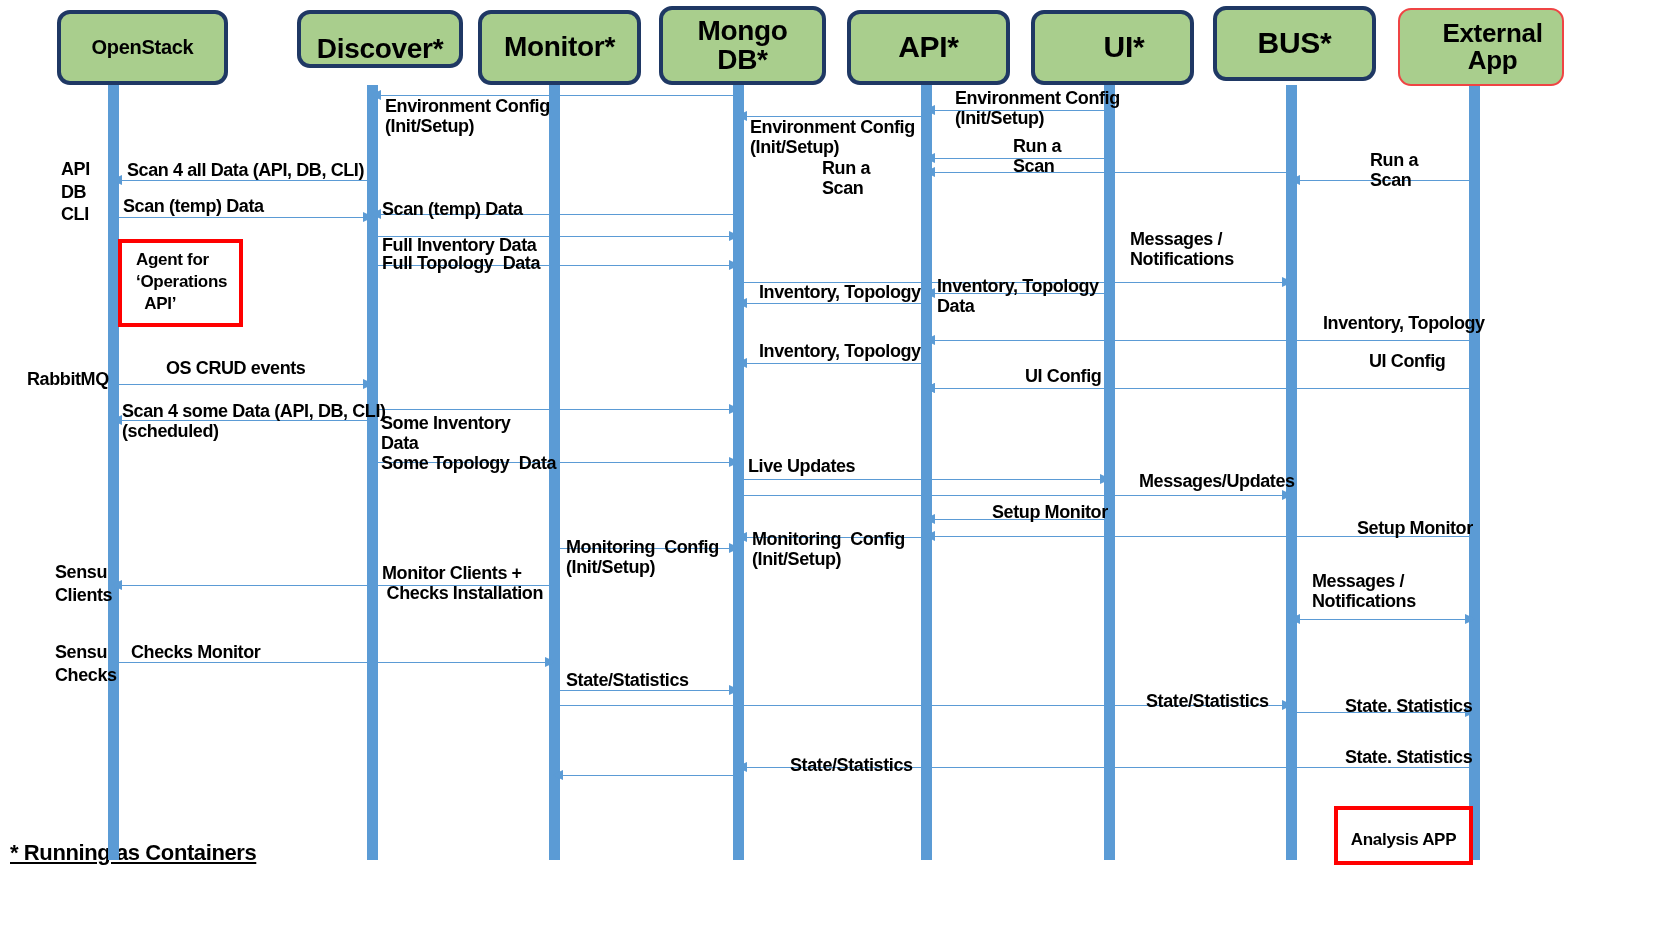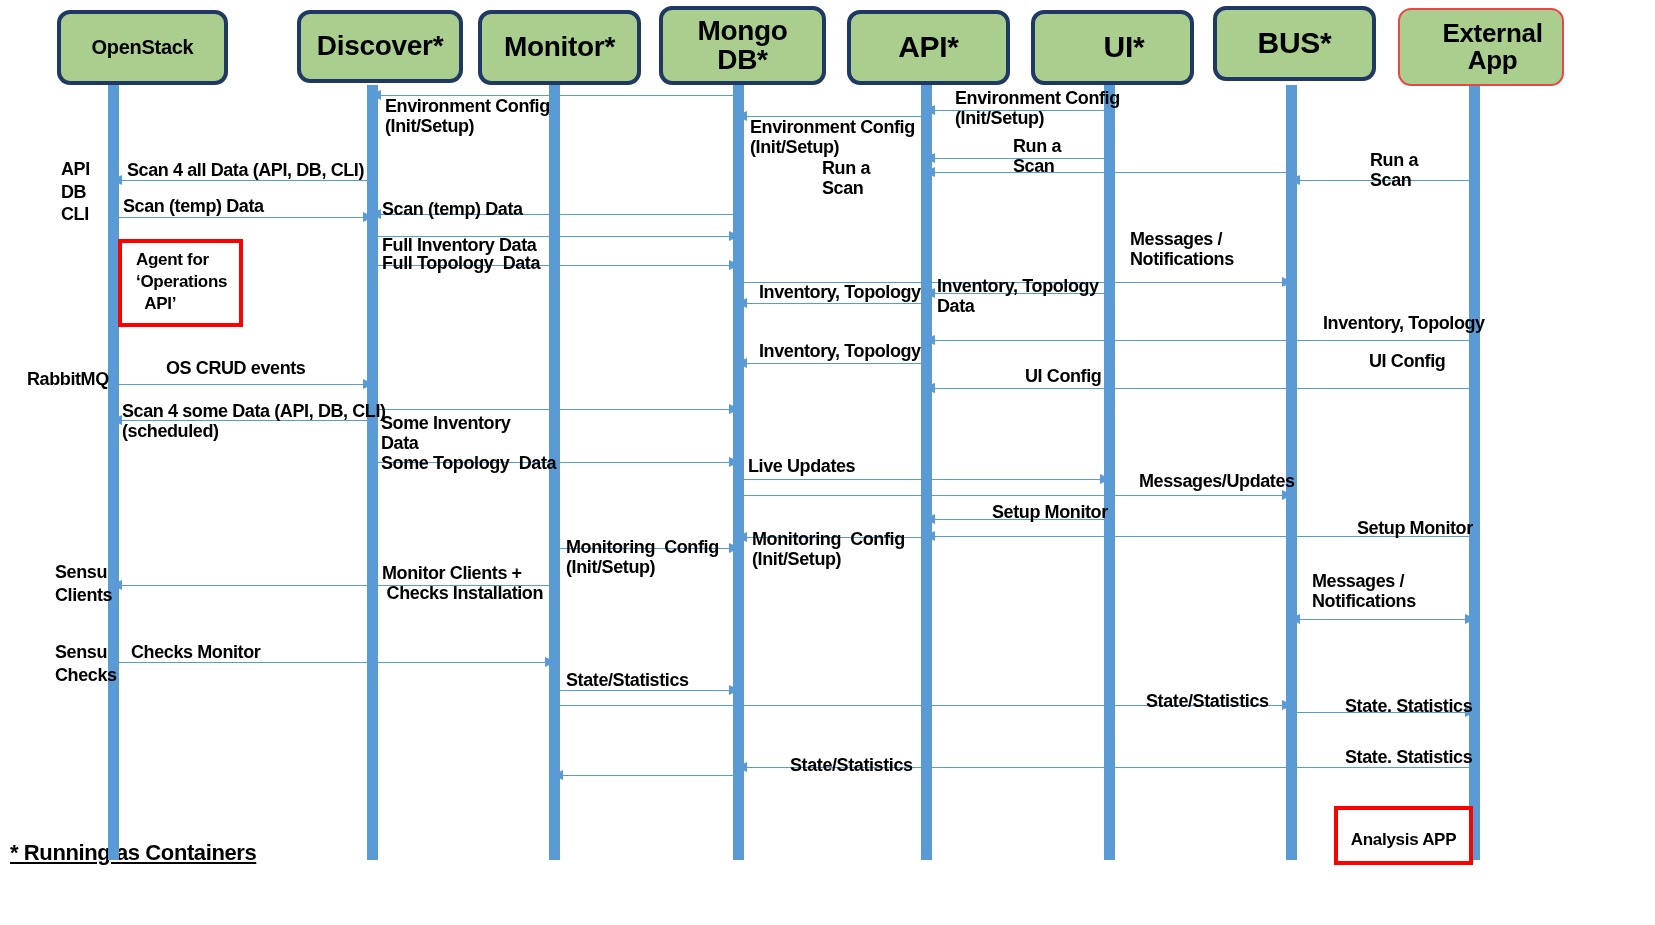--- a/index.html
+++ b/index.html
@@ -249,21 +249,21 @@
 Notifications</div>
     <div class="msglabel" style="left: 131px; top: 642px;">Checks Monitor</div>
     <div class="msglabel" style="left: 566px; top: 670px;">State/Statistics</div>
     <div class="msglabel" style="left: 1146px; top: 691px;">State/Statistics</div>
     <div class="msglabel" style="left: 1345px; top: 696px;">State. Statistics</div>
     <div class="msglabel" style="left: 1345px; top: 747px;">State. Statistics</div>
     <div class="msglabel" style="left: 790px; top: 755px;">State/Statistics</div>
     <div class="participant" style="left: 37px; top: 10px; width: 171px; height: 75px; font-size: 20px; margin-left: 20px;">
       <span class="plabel" style="white-space: pre-line;">OpenStack</span>
     </div>
-    <div class="participant" style="left: 297px; top: 10px; width: 166px; height: 73px; font-size: 28px;">
+    <div class="participant" style="left: 297px; top: 10px; width: 166px; height: 58px; font-size: 28px; align-items: flex-end;">
       <span class="plabel" style="white-space: pre-line;">Discover*</span>
     </div>
     <div class="participant" style="left: 478px; top: 10px; width: 163px; height: 75px; font-size: 28px;">
       <span class="plabel" style="white-space: pre-line;">Monitor*</span>
     </div>
     <div class="participant" style="left: 659px; top: 6px; width: 167px; height: 79px; font-size: 28px;">
       <span class="plabel" style="white-space: pre-line;">Mongo
 DB*</span>
     </div>
     <div class="participant" style="left: 847px; top: 10px; width: 163px; height: 75px; font-size: 30px;">

